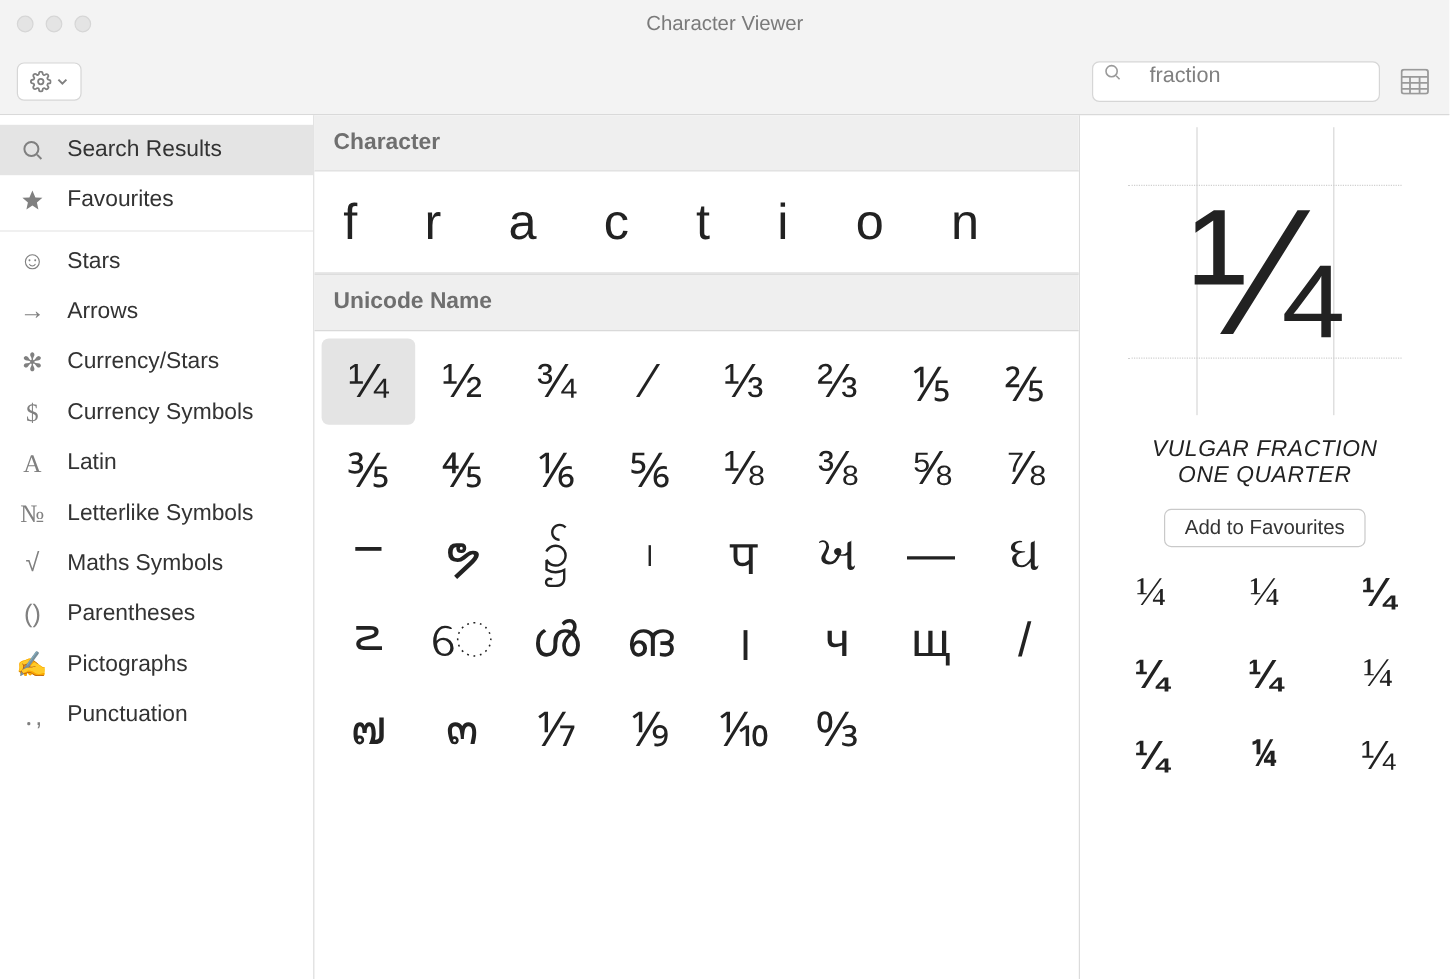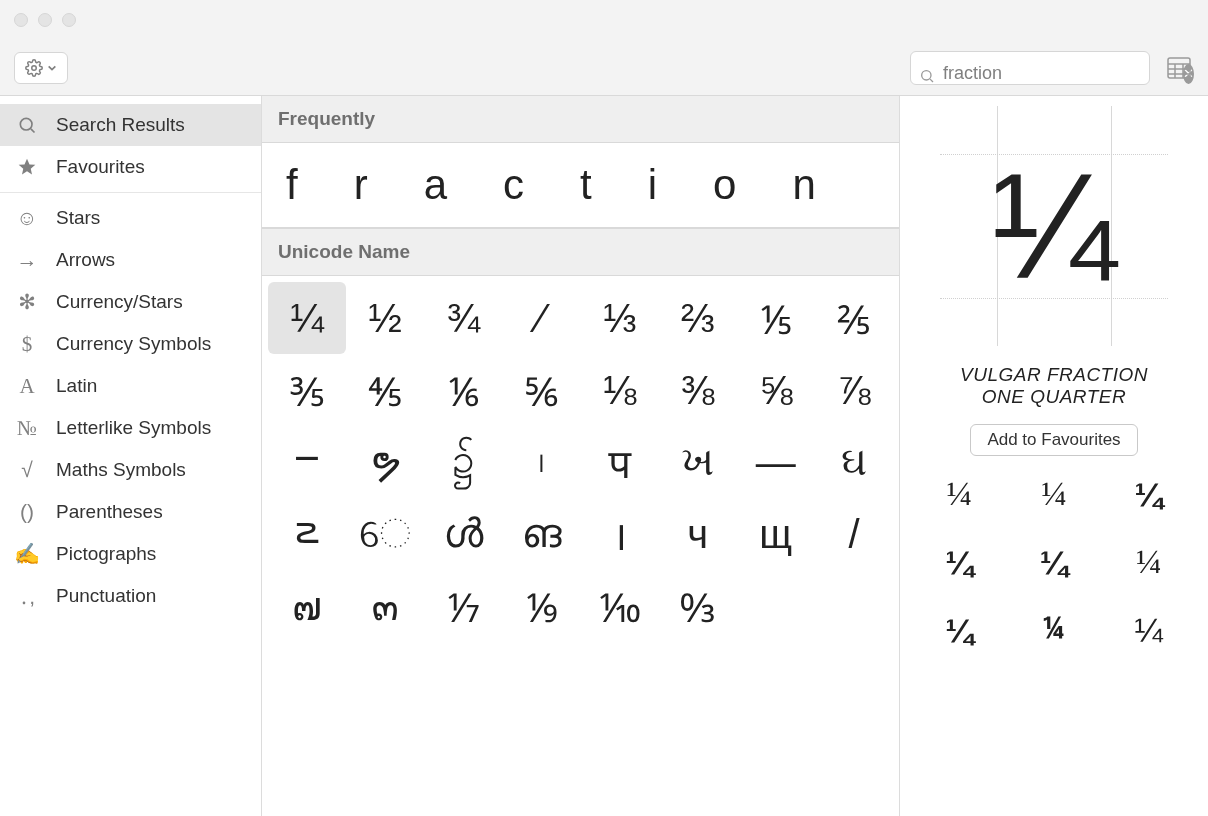--- a/index.html
+++ b/index.html
@@ -4,21 +4,21 @@
 <style>
   * { box-sizing: border-box; margin: 0; padding: 0; }
   html, body { width: 1208px; height: 816px; overflow: hidden; font-family: -apple-system, "Helvetica Neue", Arial, sans-serif; background: #ffffff; color: #222; }
   .titlebar { height: 40px; display: flex; align-items: center; position: relative; background: #f3f3f3; }
   .traffic-lights { display: flex; gap: 10px; padding-left: 14px; }
   .tl { width: 14px; height: 14px; border-radius: 50%; background: #e4e4e4; border: 1px solid #d6d6d6; }
   .title { position: absolute; left: 0; right: 0; text-align: center; font-size: 17px; color: #7a7a7a; }
   .toolbar { height: 56px; background: #f3f3f3; display: flex; align-items: center; padding: 0 14px; border-bottom: 1px solid #d9d9d9; }
   .gear-btn { width: 54px; height: 32px; border: 1px solid #d6d6d6; border-radius: 6px; background: #fff; display: flex; align-items: center; justify-content: center; gap: 4px; color: #808080; }
   .spacer { flex: 1; }
-  .search-wrap { width: 240px; height: 34px; border: 1px solid #d6d6d6; border-radius: 6px; background: #fff; display: flex; align-items: flex-end; padding: 0 8px; gap: 8px; color: #808080; }
+  .search-wrap { width: 240px; height: 34px; border: 1px solid #d6d6d6; border-radius: 6px; background: #fff; display: flex; align-items: flex-start; padding: 0 8px; gap: 23px; color: #808080; }
   .search-input { flex: 1; border: none; outline: none; font-size: 18px; color: #808080; background: transparent; }
   .clear-btn { width: 20px; height: 20px; border-radius: 50%; background: #9a9a9a; color: #fff; display: flex; align-items: center; justify-content: center; font-size: 13px; }
   .grid-toggle { width: 30px; height: 28px; margin-left: 14px; display: flex; align-items: center; justify-content: center; color: #888; }
   .body { display: flex; height: calc(816px - 40px - 56px); }
   .sidebar { width: 262px; border-right: 1px solid #dcdcdc; background: #fff; padding-top: 8px; }
   .sb-item { height: 42px; display: flex; align-items: center; gap: 16px; padding: 0 14px; font-size: 19px; color: #333; }
   .sb-item .icon { width: 26px; display: flex; align-items: center; justify-content: center; color: #808080; font-size: 21px; }
   .sb-item.selected { background: #e4e4e4; }
   .sb-divider { height: 1px; background: #e6e6e6; margin: 4px 0; }
   .main { flex: 1; border-right: 1px solid #dcdcdc; display: flex; flex-direction: column; overflow: hidden; }
@@ -53,20 +53,21 @@
 </style>
 </head>
 <body>
 
 <div class="titlebar">
   <div class="traffic-lights">
     <div class="tl"></div>
     <div class="tl"></div>
     <div class="tl"></div>
   </div>
+  <div class="title">Character Viewer</div>
 </div>
 
 <div class="toolbar">
   <div class="gear-btn">
     <span>
       <svg width="18" height="18" viewBox="0 0 24 24" fill="none" stroke="#808080" stroke-width="2">
           <circle cx="12" cy="12" r="3"></circle>
           <path d="M19.4 15a1.7 1.7 0 0 0 .34 1.87l.06.06a2 2 0 1 1-2.83 2.83l-.06-.06a1.7 1.7 0 0 0-1.87-.34 1.7 1.7 0 0 0-1.03 1.56V21a2 2 0 1 1-4 0v-.09a1.7 1.7 0 0 0-1.11-1.56 1.7 1.7 0 0 0-1.87.34l-.06.06a2 2 0 1 1-2.83-2.83l.06-.06a1.7 1.7 0 0 0 .34-1.87 1.7 1.7 0 0 0-1.56-1.03H3a2 2 0 1 1 0-4h.09a1.7 1.7 0 0 0 1.56-1.11 1.7 1.7 0 0 0-.34-1.87l-.06-.06a2 2 0 1 1 2.83-2.83l.06.06a1.7 1.7 0 0 0 1.87.34H9a1.7 1.7 0 0 0 1.03-1.56V3a2 2 0 1 1 4 0v.09a1.7 1.7 0 0 0 1.03 1.56 1.7 1.7 0 0 0 1.87-.34l.06-.06a2 2 0 1 1 2.83 2.83l-.06.06a1.7 1.7 0 0 0-.34 1.87V9a1.7 1.7 0 0 0 1.56 1.03H21a2 2 0 1 1 0 4h-.09a1.7 1.7 0 0 0-1.56 1.03z"></path>
         </svg>
     </span>
@@ -162,21 +163,21 @@
           <span>Pictographs</span>
         </div>
         <div class="sb-item">
           <span class="icon">․,</span>
           <span>Punctuation</span>
         </div>
       </div>
   </div>
 
   <div class="main">
-    <div class="section-head">Frequently</div>
+    <div class="section-head">Character</div>
     <div class="char-row" id="char-row">
         <span>f</span>
         <span>r</span>
         <span>a</span>
         <span>c</span>
         <span>t</span>
         <span>i</span>
         <span>o</span>
         <span>n</span>
       </div>

